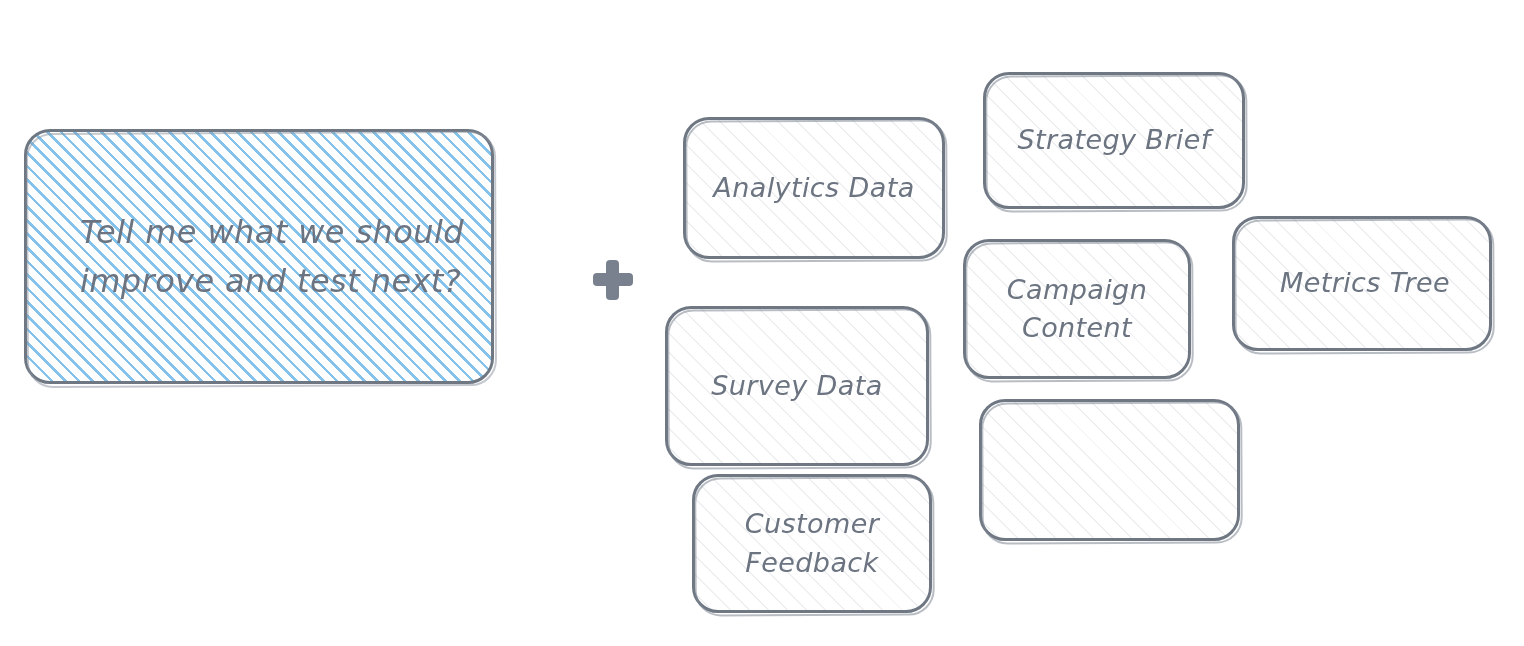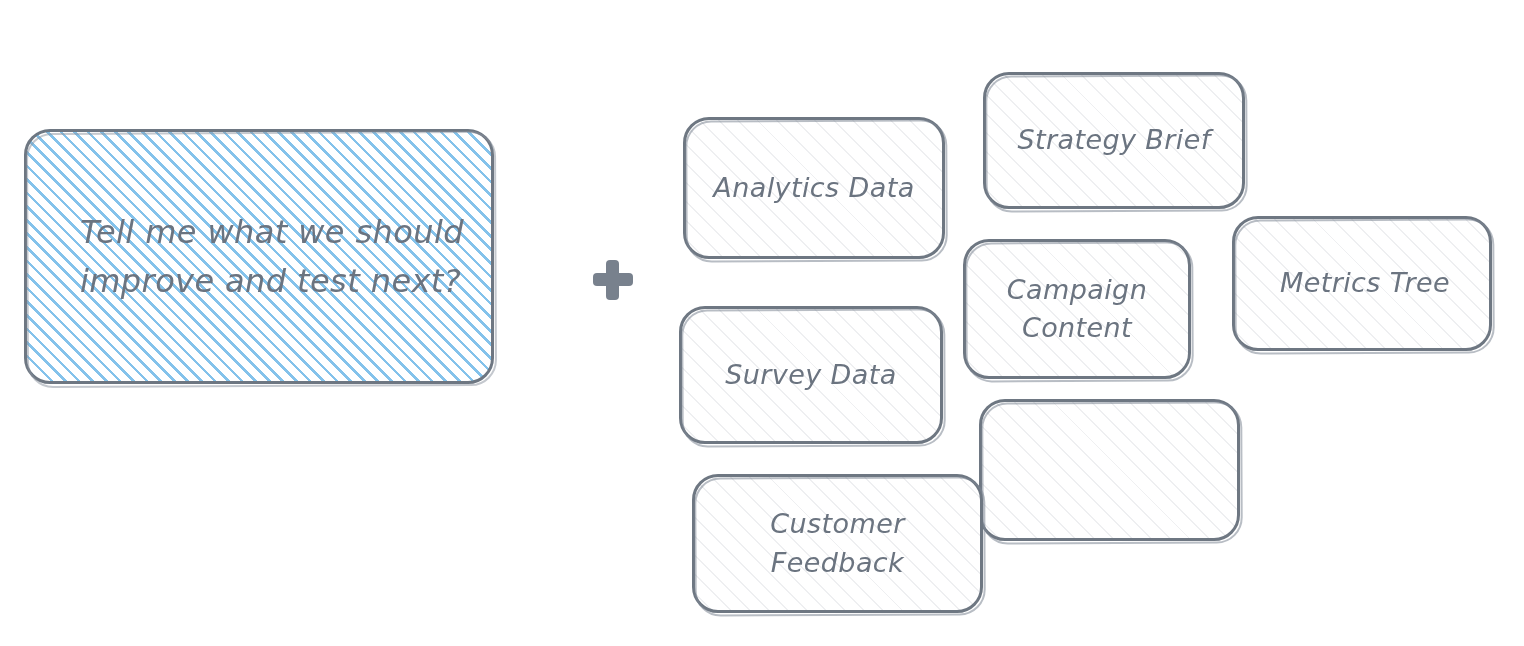--- a/index.html
+++ b/index.html
@@ -170,34 +170,34 @@
   </div>
 
   <div class="card grey" style="left: 948px; top: 239px; width: 228px; height: 140px; margin-left: 15px;">
     <span class="hatch"></span>
     <span class="stroke"></span>
     <span class="stroke2"></span>
     <span class="label">Campaign
 Content</span>
   </div>
 
-  <div class="card grey" style="left: 679px; top: 306px; width: 264px; height: 138px;">
+  <div class="card grey" style="left: 665px; top: 306px; width: 264px; height: 160px;">
     <span class="hatch"></span>
     <span class="stroke"></span>
     <span class="stroke2"></span>
     <span class="label">Survey Data</span>
   </div>
 
   <div class="card grey" style="left: 979px; top: 399px; width: 261px; height: 142px;">
     <span class="hatch"></span>
     <span class="stroke"></span>
     <span class="stroke2"></span>
   </div>
 
-  <div class="card grey" style="left: 692px; top: 474px; width: 291px; height: 139px;">
+  <div class="card grey" style="left: 692px; top: 474px; width: 240px; height: 139px;">
     <span class="hatch"></span>
     <span class="stroke"></span>
     <span class="stroke2"></span>
     <span class="label">Customer
 Feedback</span>
   </div>
 
 </div>
 
 </body></html>

